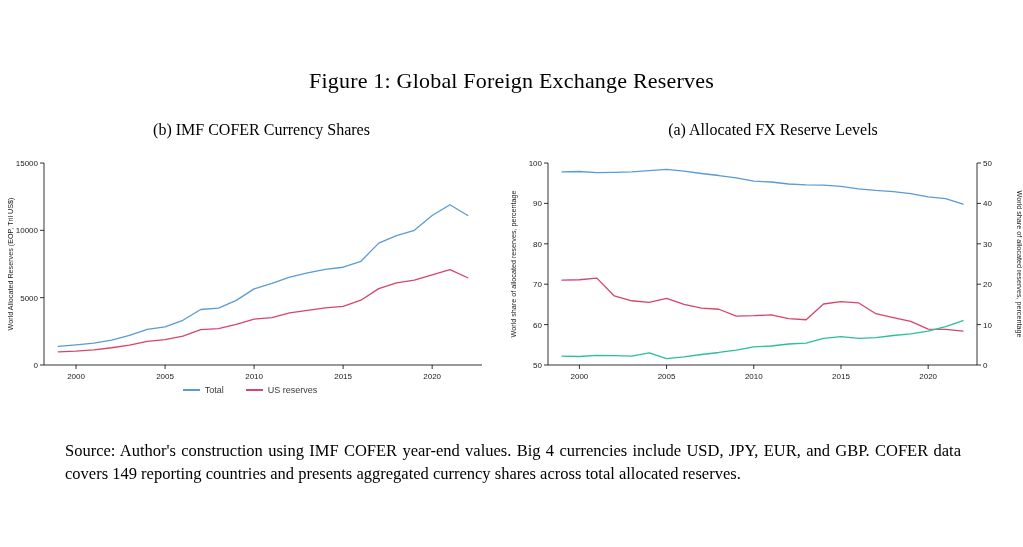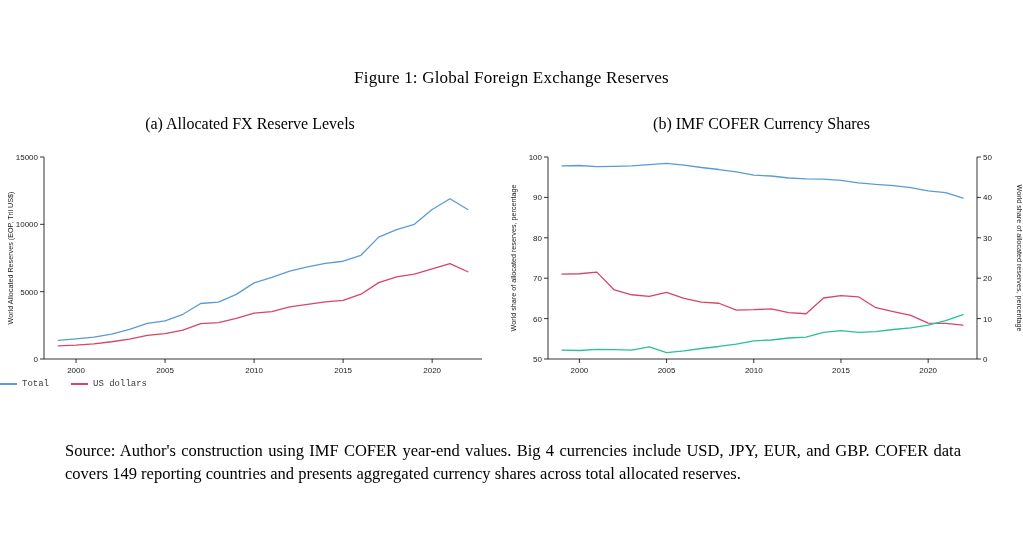--- a/index.html
+++ b/index.html
@@ -10,21 +10,21 @@
   body {
     width: 1023px;
     height: 547px;
     font-family: "Liberation Serif", serif;
     color: #000000;
     position: relative;
     overflow: hidden;
   }
   .figure-title {
     text-align: center;
-    font-size: 17px;
+    font-size: 22px;
     margin-top: 68px;
     letter-spacing: 0.2px;
   }
   .panel-titles {
     display: flex;
     margin-top: 27px;
   }
   .panel-title {
     font-size: 16px;
     text-align: center;
@@ -39,23 +39,24 @@
   .panel {
     position: relative;
   }
   .panel-a { width: 500px; height: 260px; }
   .panel-b { width: 523px; height: 260px; }
 
   .plot-svg { display: block; }
 
   .legend {
     display: flex;
+    justify-content: center;
     align-items: center;
     gap: 22px;
-    font-family: Liberation Mono, monospace;
+    font-family: Liberation Sans, sans-serif;
     font-size: 9px;
     color: #3a3a3a;
   }
   .legend-item {
     display: flex;
     align-items: center;
     gap: 5px;
   }
   .legend-swatch {
     display: inline-block;
@@ -71,22 +72,22 @@
     line-height: 1.42;
     text-align: justify;
   }
 </style>
 </head>
 <body>
 
 <div class="figure-title">Figure 1: Global Foreign Exchange Reserves</div>
 
 <div class="panel-titles">
+  <div class="panel-title b">(b) IMF COFER Currency Shares</div>
   <div class="panel-title a">(a) Allocated FX Reserve Levels</div>
-  <div class="panel-title b">(b) IMF COFER Currency Shares</div>
 </div>
 
 <div class="panels">
 
   <div class="panel panel-a">
     <svg class="plot-svg" id="svg-a" width="500" height="232">
         <line x1="44" y1="10" x2="44" y2="212" stroke="#000000" stroke-width="0.8"></line>
         <line x1="44" y1="212" x2="482" y2="212" stroke="#000000" stroke-width="0.8"></line>
         <line x1="40" y1="212" x2="44" y2="212" stroke="#000000" stroke-width="0.8"></line>
         <text x="38" y="215" text-anchor="end" font-size="8" font-family="&quot;Liberation Sans&quot;, sans-serif" fill="#1a1a1a">0</text>
@@ -110,21 +111,21 @@
         <polyline points="58.24,193.42 76.05,191.80 93.85,190.18 111.66,187.09 129.46,182.37 147.27,176.31 165.07,173.89 182.88,167.29 200.68,156.52 218.49,155.17 236.29,147.36 254.10,135.91 271.90,130.39 289.71,124.06 307.51,119.89 325.32,116.39 343.12,114.23 360.93,108.31 378.73,90.13 396.54,82.72 414.34,77.33 432.15,62.52 449.95,51.75 467.76,62.52" fill="none" stroke="#5a9bd5" stroke-width="1.3" stroke-linejoin="round" stroke-linecap="round"></polyline>
         <polyline points="58.24,198.80 76.05,198.13 93.85,196.92 111.66,194.76 129.46,192.20 147.27,188.30 165.07,186.68 182.88,183.18 200.68,176.72 218.49,175.64 236.29,171.33 254.10,166.21 271.90,164.60 289.71,159.88 307.51,157.46 325.32,154.90 343.12,153.42 360.93,147.23 378.73,135.64 396.54,129.85 414.34,127.16 432.15,121.77 449.95,116.66 467.76,124.74" fill="none" stroke="#d6456b" stroke-width="1.3" stroke-linejoin="round" stroke-linecap="round"></polyline>
       </svg>
     <div class="legend" id="legend-a">
         <div class="legend-item">
           <span class="legend-swatch" style="background: rgb(90, 155, 213);"></span>
           <span>Total</span>
         </div>
         <div class="legend-item">
           <span class="legend-swatch" style="background: rgb(214, 69, 107);"></span>
-          <span>US dollars</span>
+          <span>US reserves</span>
         </div>
       </div>
   </div>
 
   <div class="panel panel-b">
     <svg class="plot-svg" id="svg-b" width="523" height="232">
         <line x1="48" y1="10" x2="48" y2="212" stroke="#000000" stroke-width="0.8"></line>
         <line x1="48" y1="212" x2="477" y2="212" stroke="#000000" stroke-width="0.8"></line>
         <line x1="477" y1="10" x2="477" y2="212" stroke="#000000" stroke-width="0.8"></line>
         <line x1="44" y1="212" x2="48" y2="212" stroke="#000000" stroke-width="0.8"></line>

